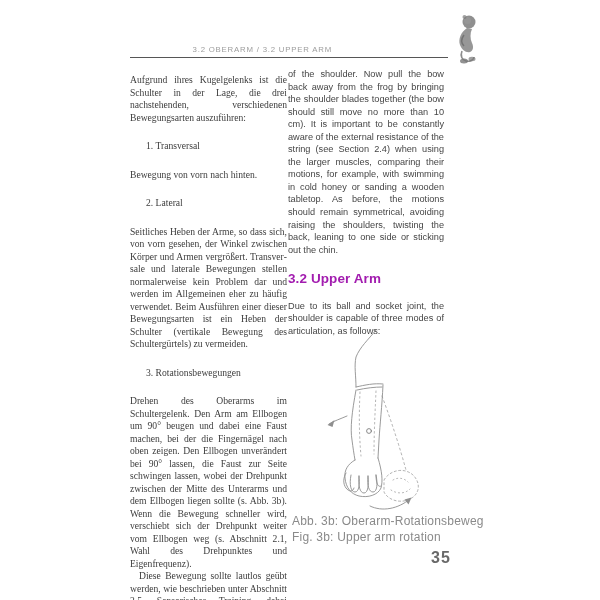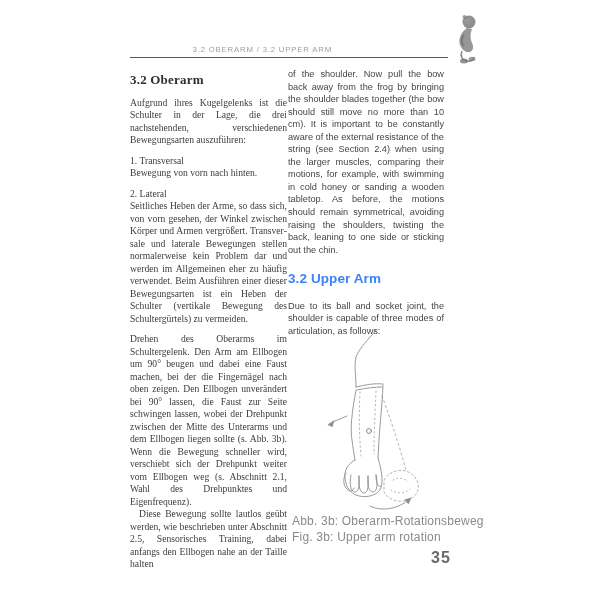--- a/index.html
+++ b/index.html
@@ -34,26 +34,26 @@
     font-family:"Liberation Sans", sans-serif;
     font-size:9.2px;line-height:12.55px;color:#454545;
   }
   .h-de{
     font-family:"Liberation Serif", serif;
     font-size:13px;font-weight:bold;color:#2e2e2e;
     margin:0 0 10px 0;text-align:left;letter-spacing:.2px;
   }
   .h-en{
     font-family:"Liberation Sans", sans-serif;
-    font-size:13.5px;font-weight:bold;color:#3b82f6;
+    font-size:13.5px;font-weight:bold;color:#a21caf;
     margin:17px 0 14px 0;text-align:left;letter-spacing:.1px;
   }
   .col p{margin:0 0 8px 0;}
   .item{margin:0 0 8px 0;}
-  .item .t{margin:0;}
+  .item .t{margin:16px;}
   .item p{margin:0;}
   .cont{text-indent:9px;margin:0;}
   
   .figure-box{position:absolute;left:318px;top:328px;width:164px;height:192px;}
   .caption{
     position:absolute;left:292px;
     font-family:"Liberation Sans", sans-serif;
     font-size:12px;color:#8a8a8a;letter-spacing:.2px;white-space:nowrap;
   }
   .caption-de{top:514px;}
@@ -80,34 +80,34 @@
       <path d="M12,22 C9,26 9,30 12,33" fill="none" stroke="#6a6a6a" stroke-width="1.5" opacity="0.8"></path>
       <path d="M10,38 C8,43 10,47 14,48 C18,49 22,47 22,44" fill="none" stroke="#6f6f6f" stroke-width="1.6" opacity="0.8"></path>
       <ellipse cx="12" cy="48" rx="4" ry="2.5" fill="#777777" opacity="0.8"></ellipse>
       <ellipse cx="20" cy="46" rx="3.5" ry="2.2" fill="#777777" opacity="0.7"></ellipse>
     </svg>
   </div>
 
   <div class="header-rule"></div>
 
   <div class="col col-left">
-    <h2 class="h-de">3.2 Oberarm</h2>
     <p>Aufgrund ihres Kugelgelenks ist die Schulter in der Lage, die drei nachstehen­den, verschiedenen Bewegungsarten aus­zuführen:</p>
 
     <div class="item">
       <p class="t">1. Transversal</p>
       <p>Bewegung von vorn nach hinten.</p>
     </div>
 
     <div class="item">
       <p class="t">2. Lateral</p>
       <p>Seitliches Heben der Arme, so dass sich, von vorn gesehen, der Winkel zwischen Körper und Armen vergrößert. Transver­sale und laterale Bewegungen stellen nor­malerweise kein Problem dar und werden im Allgemeinen eher zu häufig verwen­det. Beim Ausführen einer dieser Bewe­gungsarten ist ein Heben der Schulter (vertikale Bewegung des Schultergürtels) zu vermeiden.</p>
     </div>
 
     <div class="item" style="margin-bottom:0;">
+      <p class="t">3. Rotationsbewegungen</p>
       <p>Drehen des Oberarms im Schultergelenk. Den Arm am Ellbogen um 90° beugen und dabei eine Faust machen, bei der die Fingernägel nach oben zeigen. Den Ellbogen unverändert bei 90° lassen, die Faust zur Seite schwingen lassen, wobei der Drehpunkt zwischen der Mitte des Unterarms und dem Ellbogen liegen sollte (s. Abb. 3b). Wenn die Bewegung schneller wird, verschiebt sich der Dreh­punkt weiter vom Ellbogen weg (s. Ab­schnitt 2.1, Wahl des Drehpunktes und Eigenfrequenz).</p>
     </div>
     <p class="cont">Diese Bewegung sollte lautlos geübt werden, wie beschrieben unter Abschnitt 2.5, Sensorisches Training, dabei anfangs den Ellbogen nahe an der Taille halten</p>
   </div>
 
   <div class="col col-right">
     <p>of the shoulder. Now pull the bow back away from the frog by bringing the shoul­der blades together (the bow should still move no more than 10 cm). It is impor­tant to be constantly aware of the external resistance of the string (see Section 2.4) when using the larger muscles, comparing their motions, for example, with swim­ming in cold honey or sanding a wooden tabletop. As before, the motions should remain symmetrical, avoiding raising the shoulders, twisting the back, leaning to one side or sticking out the chin.</p>
     <h2 class="h-en">3.2 Upper Arm</h2>
     <p>Due to its ball and socket joint, the shoul­der is capable of three modes of articula­tion, as follows:</p>
   </div>

